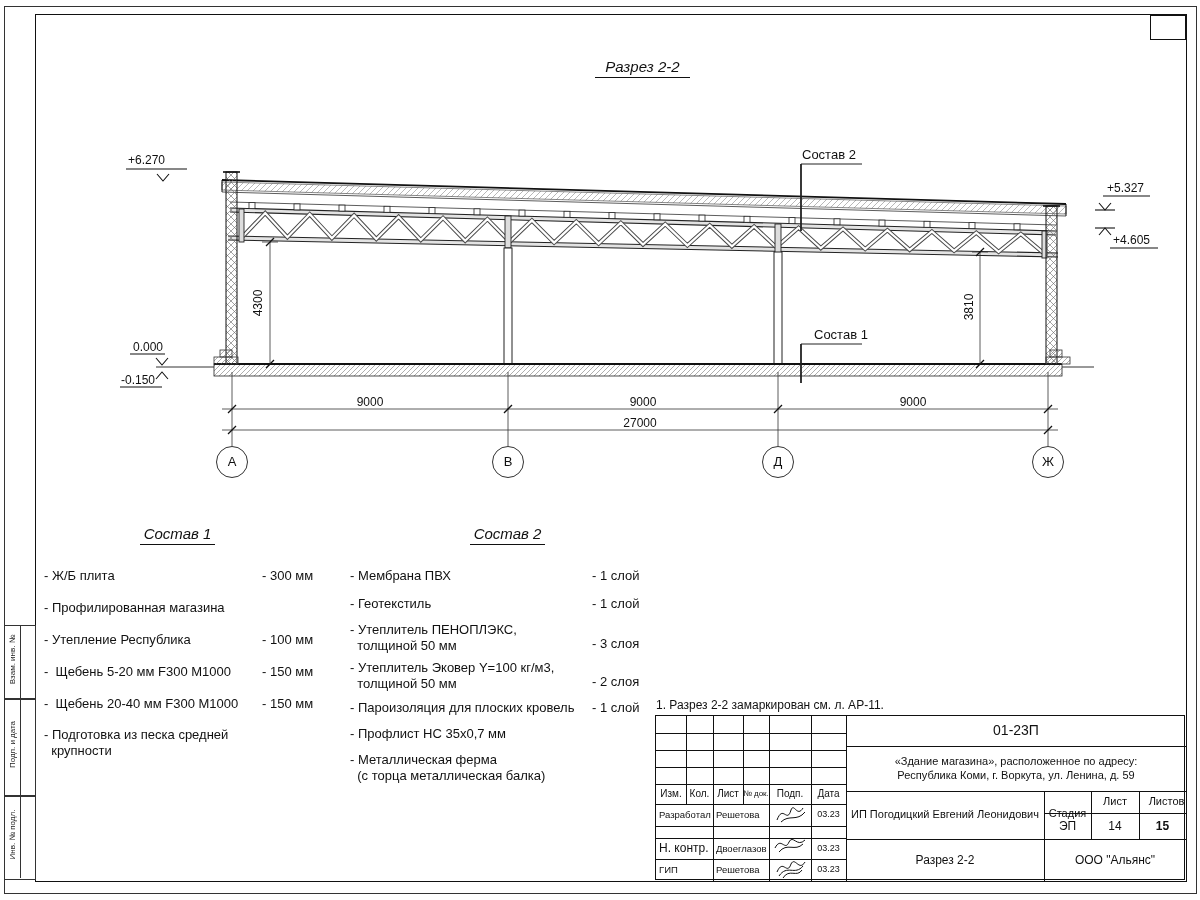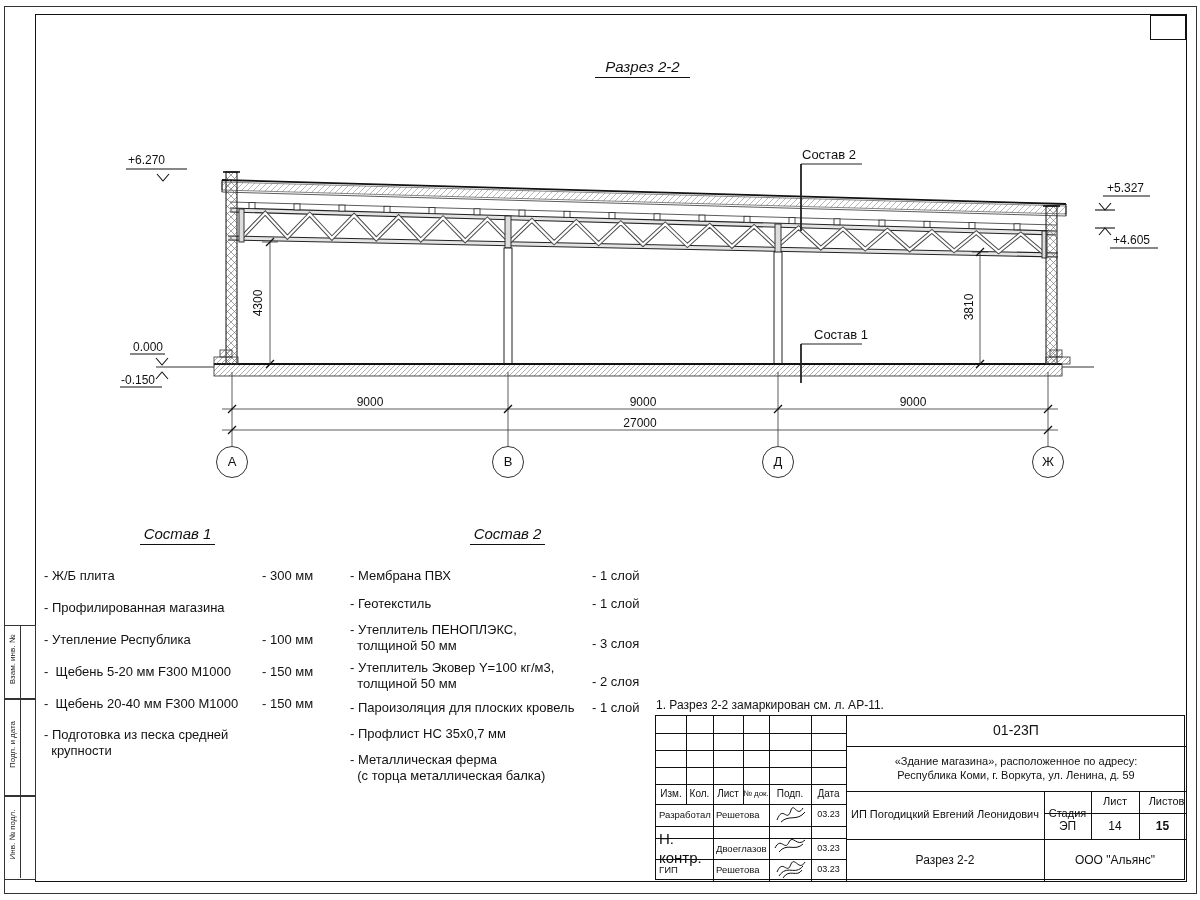--- a/index.html
+++ b/index.html
@@ -238,21 +238,21 @@
   <div class="stamp-cell" style="left:0;top:68px;width:30px;height:20px;font-size:10px;">Изм.</div>
   <div class="stamp-cell" style="left:30px;top:68px;width:27px;height:20px;font-size:10px;">Кол.</div>
   <div class="stamp-cell" style="left:57px;top:68px;width:30px;height:20px;font-size:10px;">Лист</div>
   <div class="stamp-cell" style="left:87px;top:68px;width:26px;height:20px;font-size:8px;">№ док.</div>
   <div class="stamp-cell" style="left:113px;top:68px;width:42px;height:20px;font-size:10px;">Подп.</div>
   <div class="stamp-cell" style="left:155px;top:68px;width:35px;height:20px;font-size:10px;">Дата</div>
 
   <div class="stamp-cell left" style="left:3px;top:88px;width:54px;height:22px;font-size:9.5px;">Разработал</div>
   <div class="stamp-cell left" style="left:60px;top:88px;width:53px;height:22px;font-size:9.5px;">Решетова</div>
   <div class="stamp-cell" style="left:155px;top:88px;width:35px;height:22px;font-size:9px;">03.23</div>
-  <div class="stamp-cell left" style="left:3px;top:122px;width:54px;height:21px;font-size:15px;">Н. контр.</div>
+  <div class="stamp-cell left" style="left:3px;top:122px;width:54px;height:21px;font-size:12px;">Н. контр.</div>
   <div class="stamp-cell left" style="left:60px;top:122px;width:53px;height:21px;font-size:9.5px;">Двоеглазов</div>
   <div class="stamp-cell" style="left:155px;top:122px;width:35px;height:21px;font-size:9px;">03.23</div>
   <div class="stamp-cell left" style="left:3px;top:143px;width:54px;height:22px;font-size:9.5px;">ГИП</div>
   <div class="stamp-cell left" style="left:60px;top:143px;width:53px;height:22px;font-size:9.5px;">Решетова</div>
   <div class="stamp-cell" style="left:155px;top:143px;width:35px;height:22px;font-size:9px;">03.23</div>
 
   <svg style="position:absolute;left:113px;top:84px;" width="42" height="81" viewBox="0 0 42 81">
     <path d="M8,20 C14,4 18,24 22,10 C25,2 28,18 34,8 M12,22 C20,14 28,22 36,12" fill="none" stroke="#111" stroke-width="1"></path>
     <path d="M6,48 C12,36 16,52 20,42 C24,34 28,48 36,40 M10,52 C18,42 26,52 34,44" fill="none" stroke="#111" stroke-width="1"></path>
     <path d="M8,72 C14,58 18,76 22,64 C26,56 30,72 36,62 M10,76 C18,64 26,76 34,66 M14,78 C20,68 28,78 33,70" fill="none" stroke="#111" stroke-width="1"></path>

